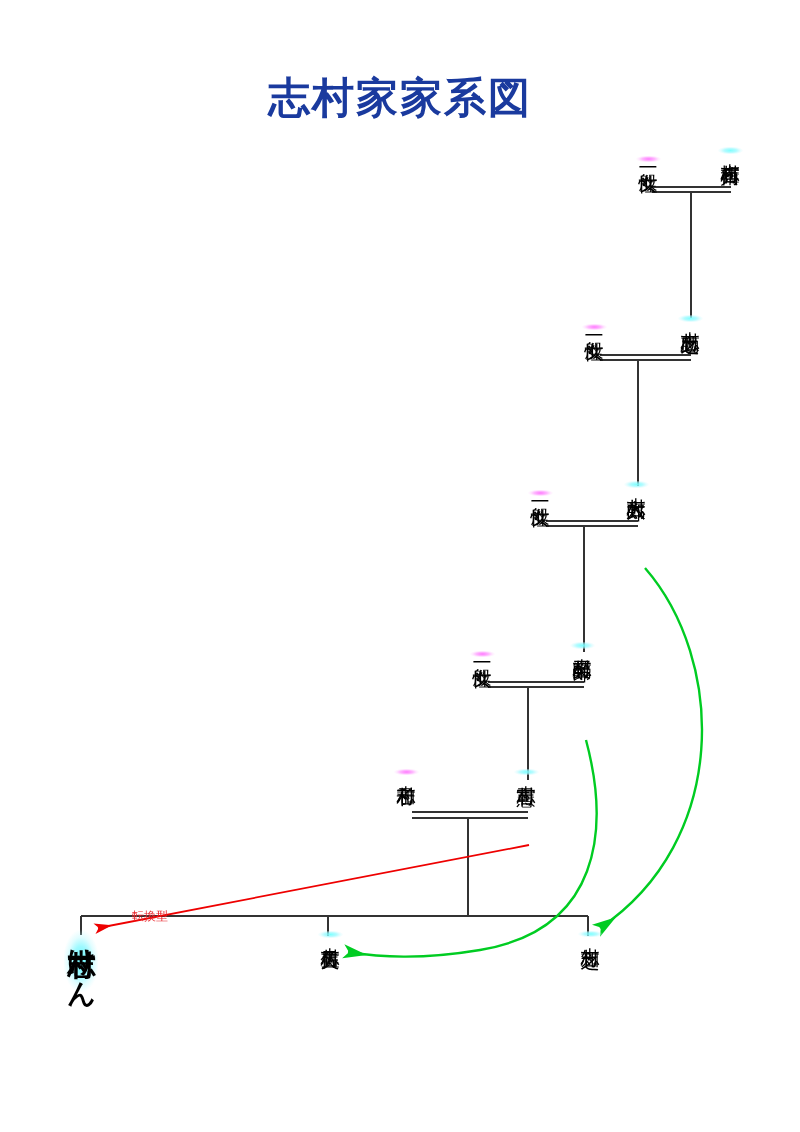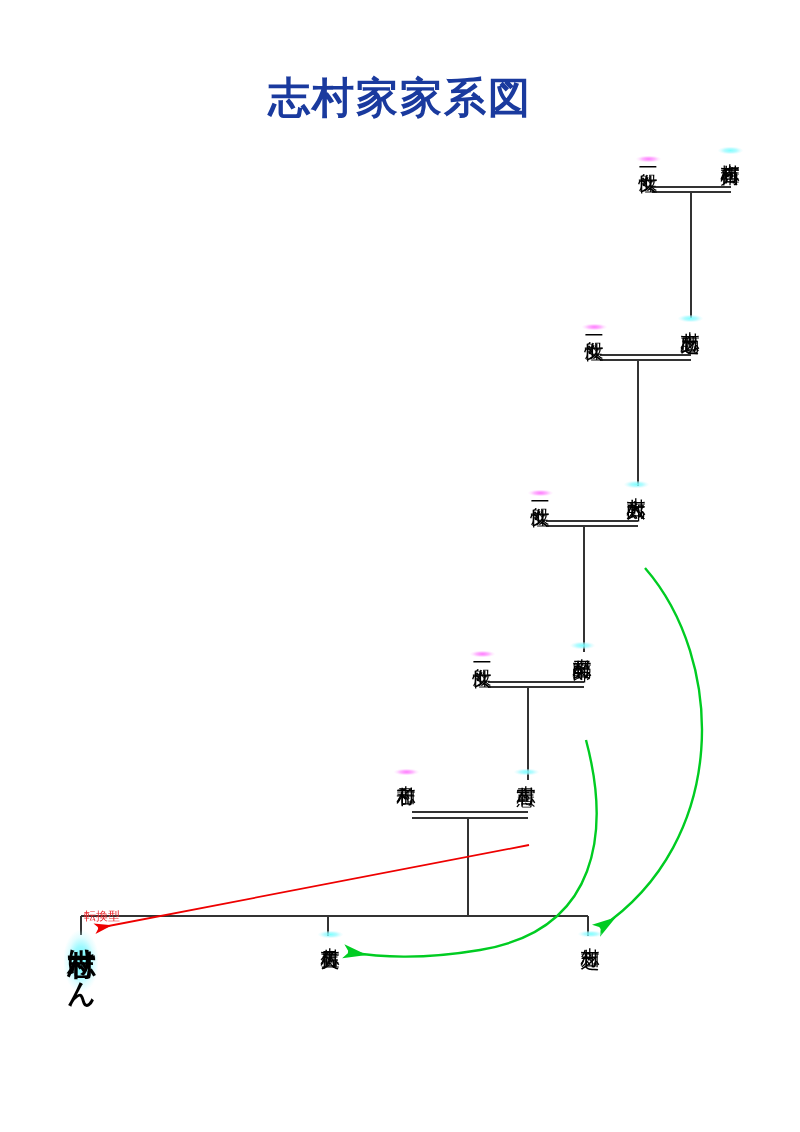--- a/index.html
+++ b/index.html
@@ -86,20 +86,21 @@
                 rgba(255,255,255,0) 88%);
   }
 
   
   .anno {
     position: absolute;
     font-family: "DejaVu Serif", "Liberation Serif", serif;
     font-size: 12px;
     color: #e8242a;
     white-space: nowrap;
+    margin-left: 48px;
   }
 </style>
 </head>
 <body>
 
 <div id="stage">
 
   <div class="title">志村家家系図</div>
 
   <svg id="lines" viewBox="0 0 800 1132" width="800" height="1132" xmlns="http://www.w3.org/2000/svg">

